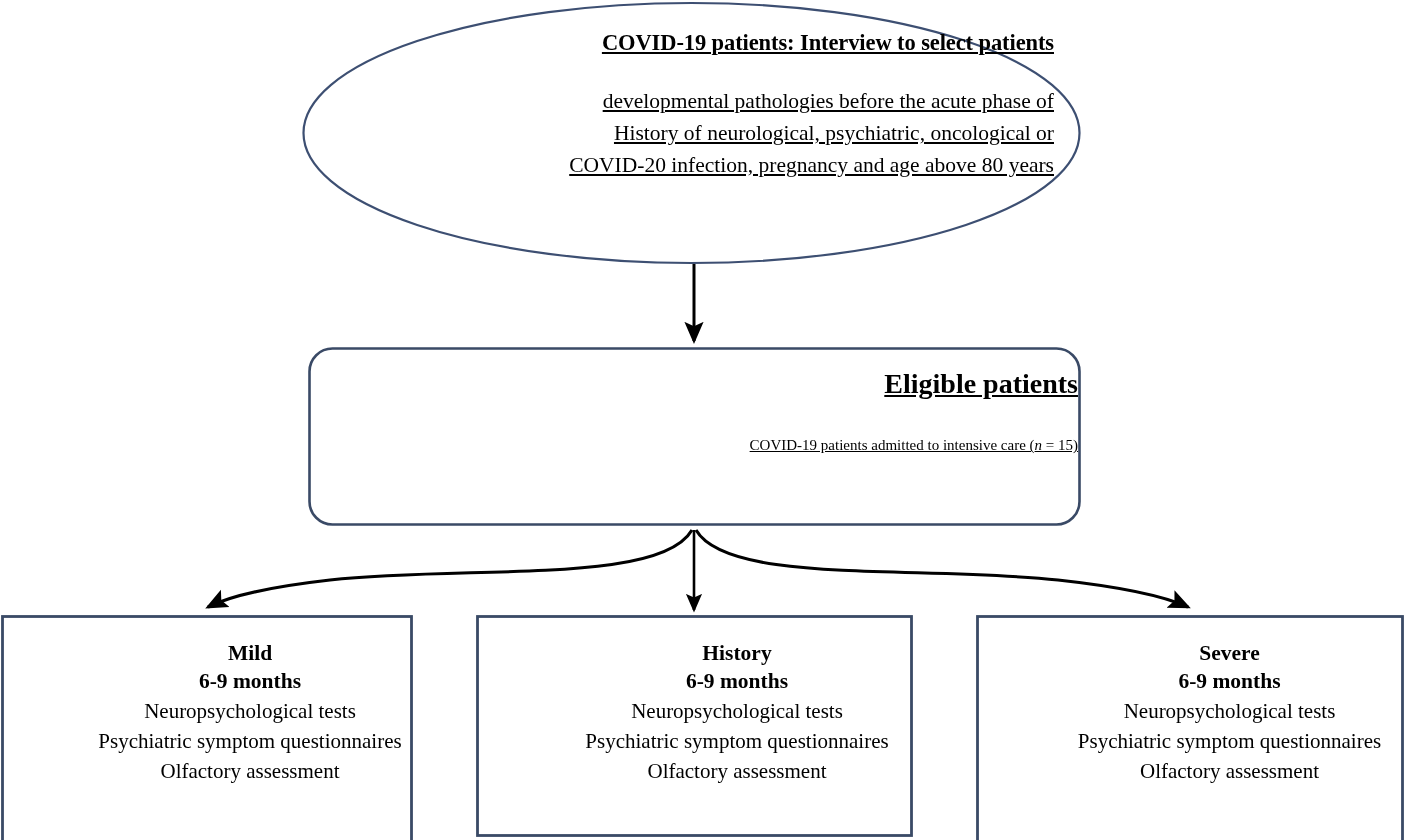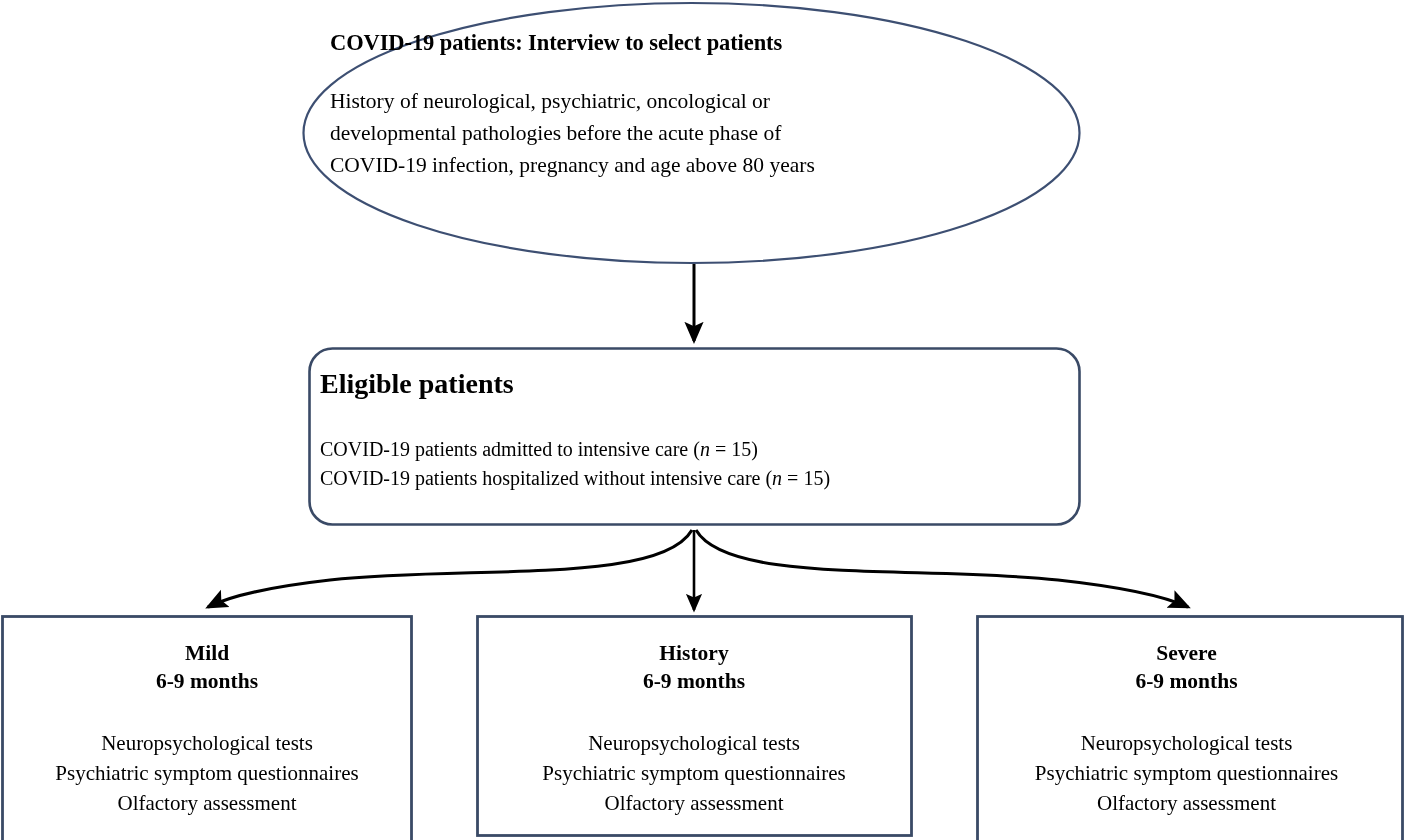--- a/index.html
+++ b/index.html
@@ -21,22 +21,23 @@
     position: absolute;
     left: 0;
     top: 0;
     width: 1405px;
     height: 840px;
     pointer-events: none;
   }
 
   .node-text {
     position: absolute;
-    text-align: left;
+    text-align: right;
     line-height: 1.30;
+    text-decoration: underline;
   }
 
   
   #ellipse-text {
     left: 330px;
     top: 28px;
     width: 724px;
   }
   #ellipse-text .title {
     font-weight: bold;
@@ -55,39 +56,39 @@
     left: 320px;
     top: 366px;
     width: 758px;
   }
   #eligible-text .title {
     font-weight: bold;
     font-size: 28px;
   }
   #eligible-text .body {
     margin-top: 33px;
-    font-size: 20px;
+    font-size: 15px;
     line-height: 1.44;
   }
   .ital {
     font-style: italic;
   }
 
   
   .leaf-text {
     position: absolute;
     text-align: center;
+    padding-left: 43px;
   }
   .leaf-text .head {
     font-weight: bold;
     font-size: 21.5px;
     line-height: 1.30;
   }
   .leaf-text .items {
-    margin-top: 32px;
     font-size: 21px;
     line-height: 1.44;
   }
 
   #mild-text     { left: 4px;   top: 640px; width: 406px; }
   #moderate-text { left: 479px; top: 640px; width: 430px; }
   #severe-text   { left: 1003px; top: 640px; width: 367px; }
 </style>
 </head>
 <body>
@@ -119,34 +120,31 @@
     <path d="M 692 530 C 660 585, 470 565, 330 580 C 268 587, 228 597, 208 607" fill="none" stroke="#000000" stroke-width="3.1" marker-end="url(#arrowhead-sm)"></path>
 
     <path d="M 696 530 C 728 585, 918 565, 1058 580 C 1122 587, 1166 597, 1188 607" fill="none" stroke="#000000" stroke-width="3.1" marker-end="url(#arrowhead-sm)"></path>
   </svg>
 
   <div class="node-text" id="ellipse-text">
     <div class="title">
       <div>COVID-19 patients: Interview to select patients</div>
     </div>
     <div class="body">
+      <div>developmental pathologies before the acute phase of</div>
       <div>History of neurological, psychiatric, oncological or</div>
-      <div>developmental pathologies before the acute phase of</div>
-      <div>COVID-19 infection, pregnancy and age above 80 years</div>
+      <div>COVID-20 infection, pregnancy and age above 80 years</div>
     </div>
   </div>
 
   <div class="node-text" id="eligible-text">
     <div class="title">Eligible patients</div>
     <div class="body">
       <div>
         <span>COVID-19 patients admitted to intensive care (</span><span class="ital">n</span><span> = 15)</span>
-      </div>
-      <div>
-        <span>COVID-19 patients hospitalized without intensive care (</span><span class="ital">n</span><span> = 15)</span>
       </div>
     </div>
   </div>
 
   <div class="leaf-text" id="mild-text">
     <div class="head">
       <div>Mild</div>
       <div>6-9 months</div>
     </div>
     <div class="items">

